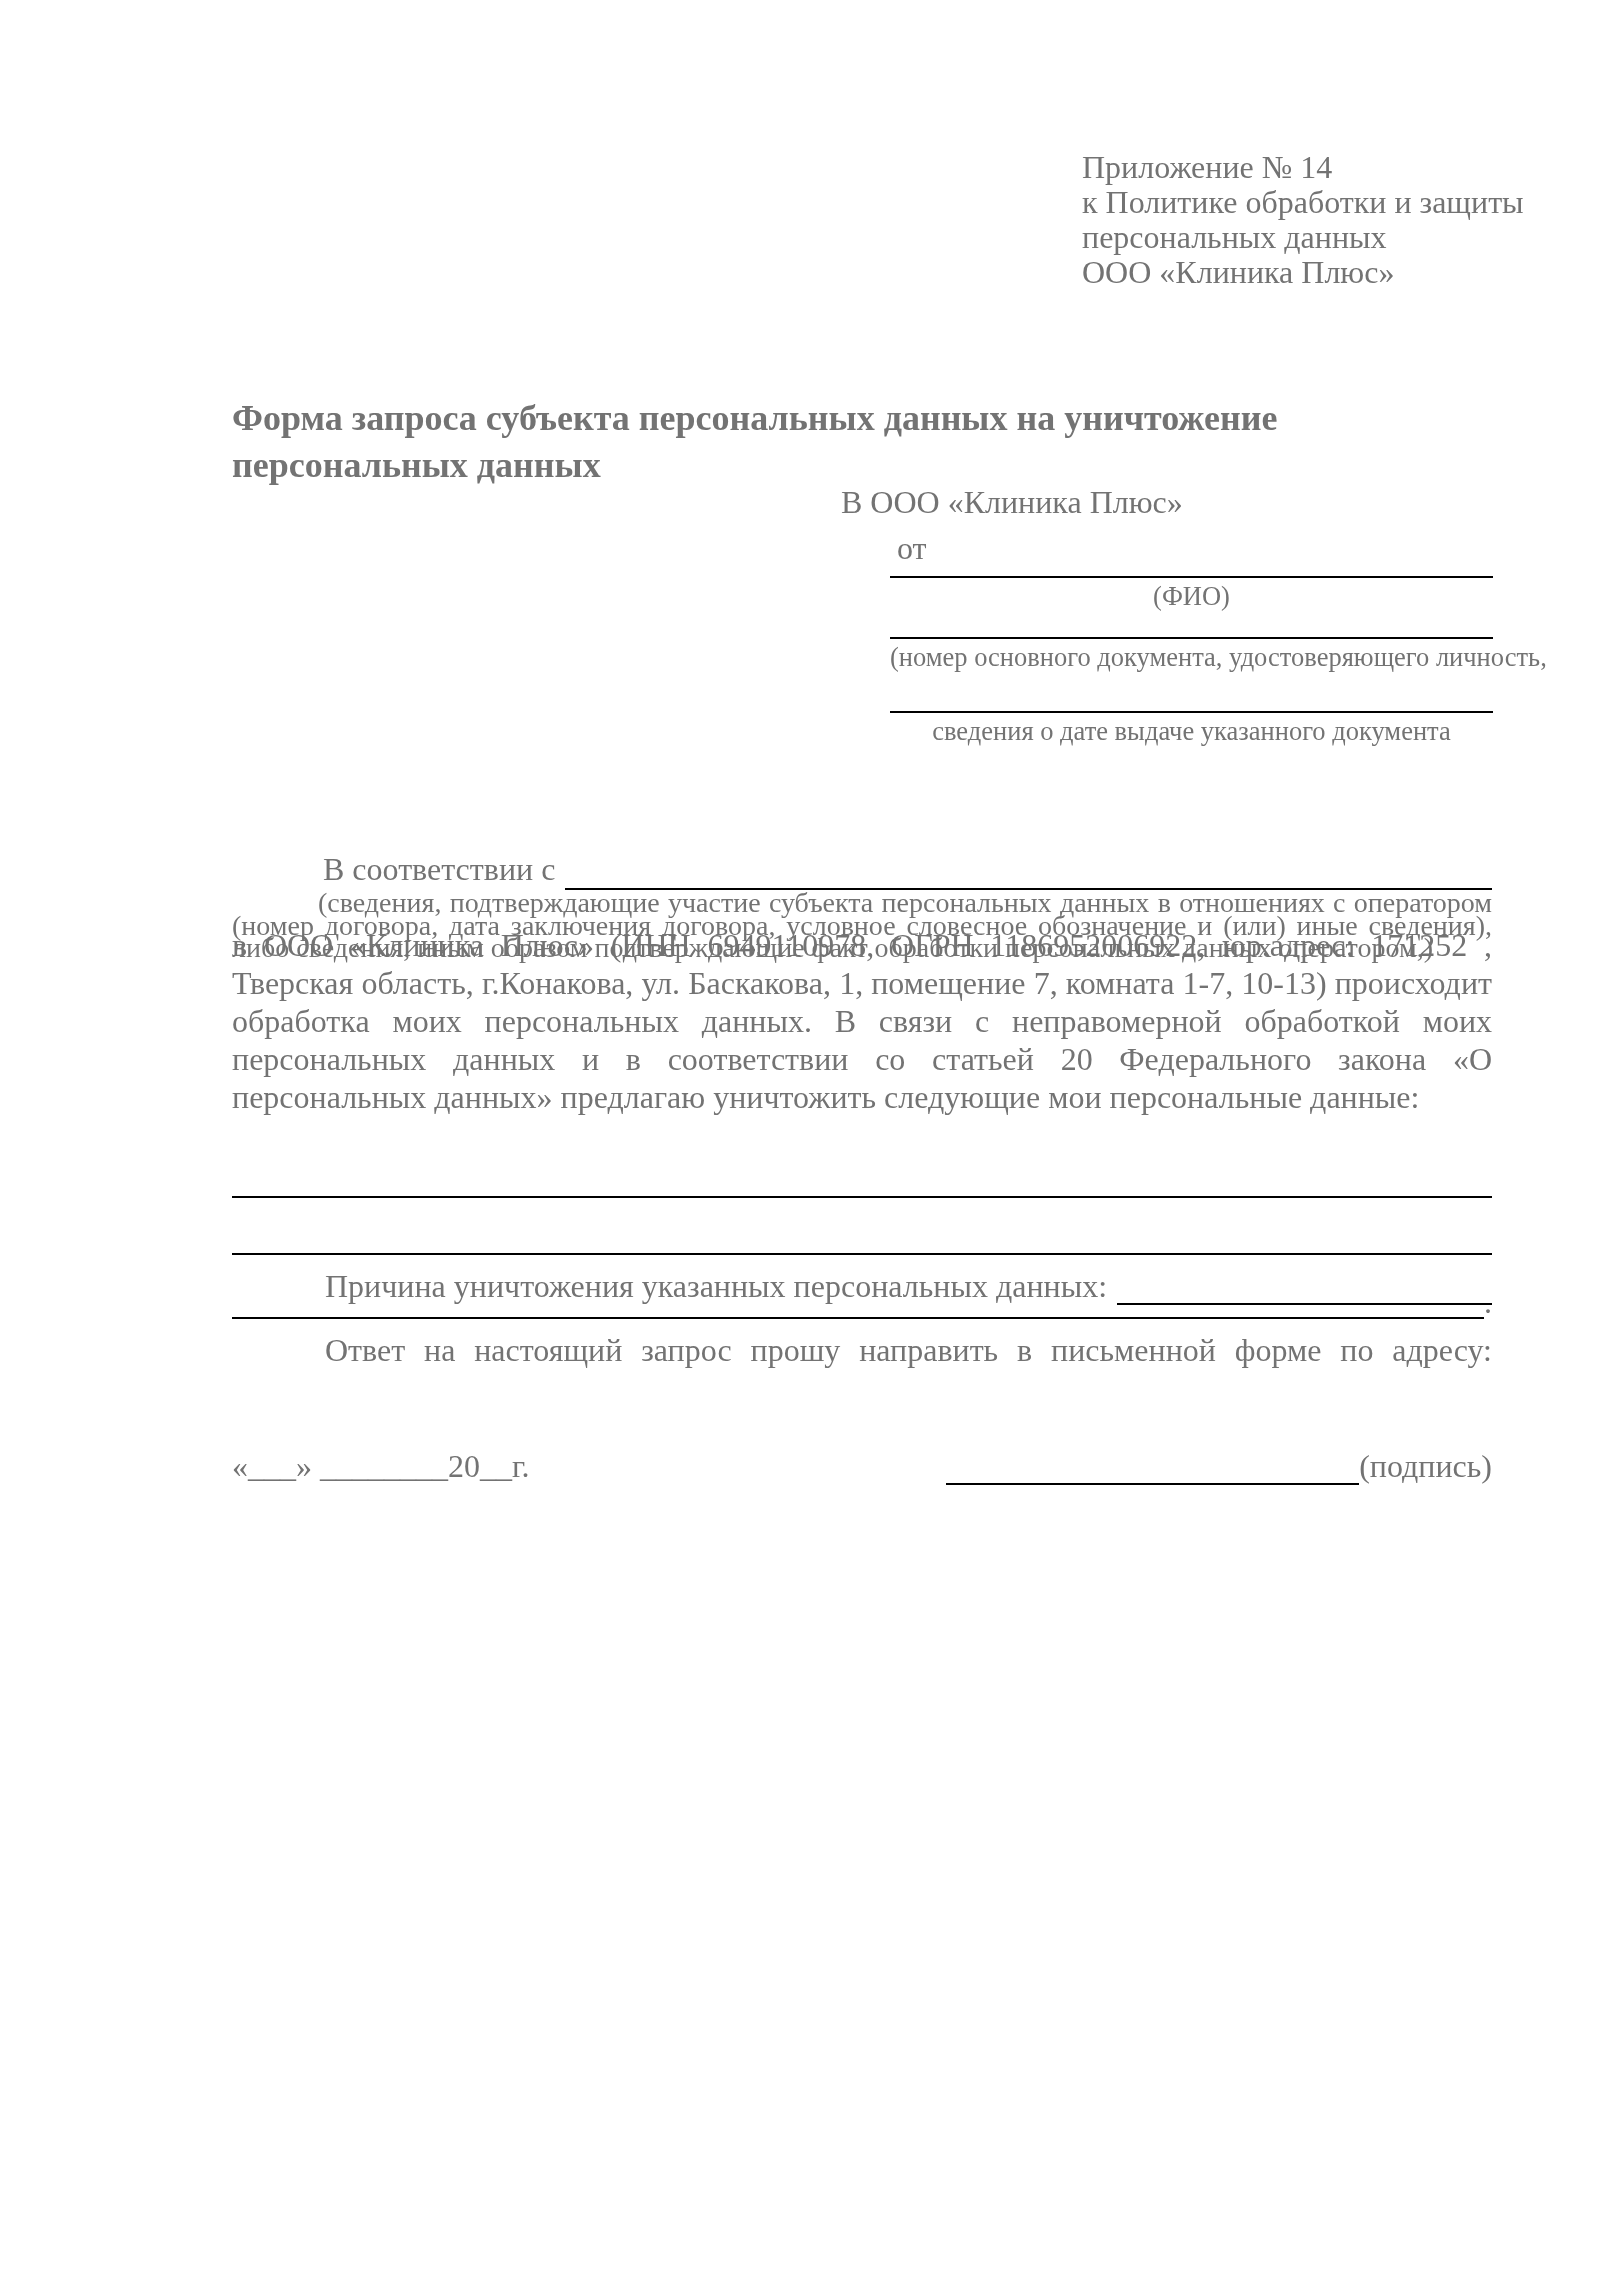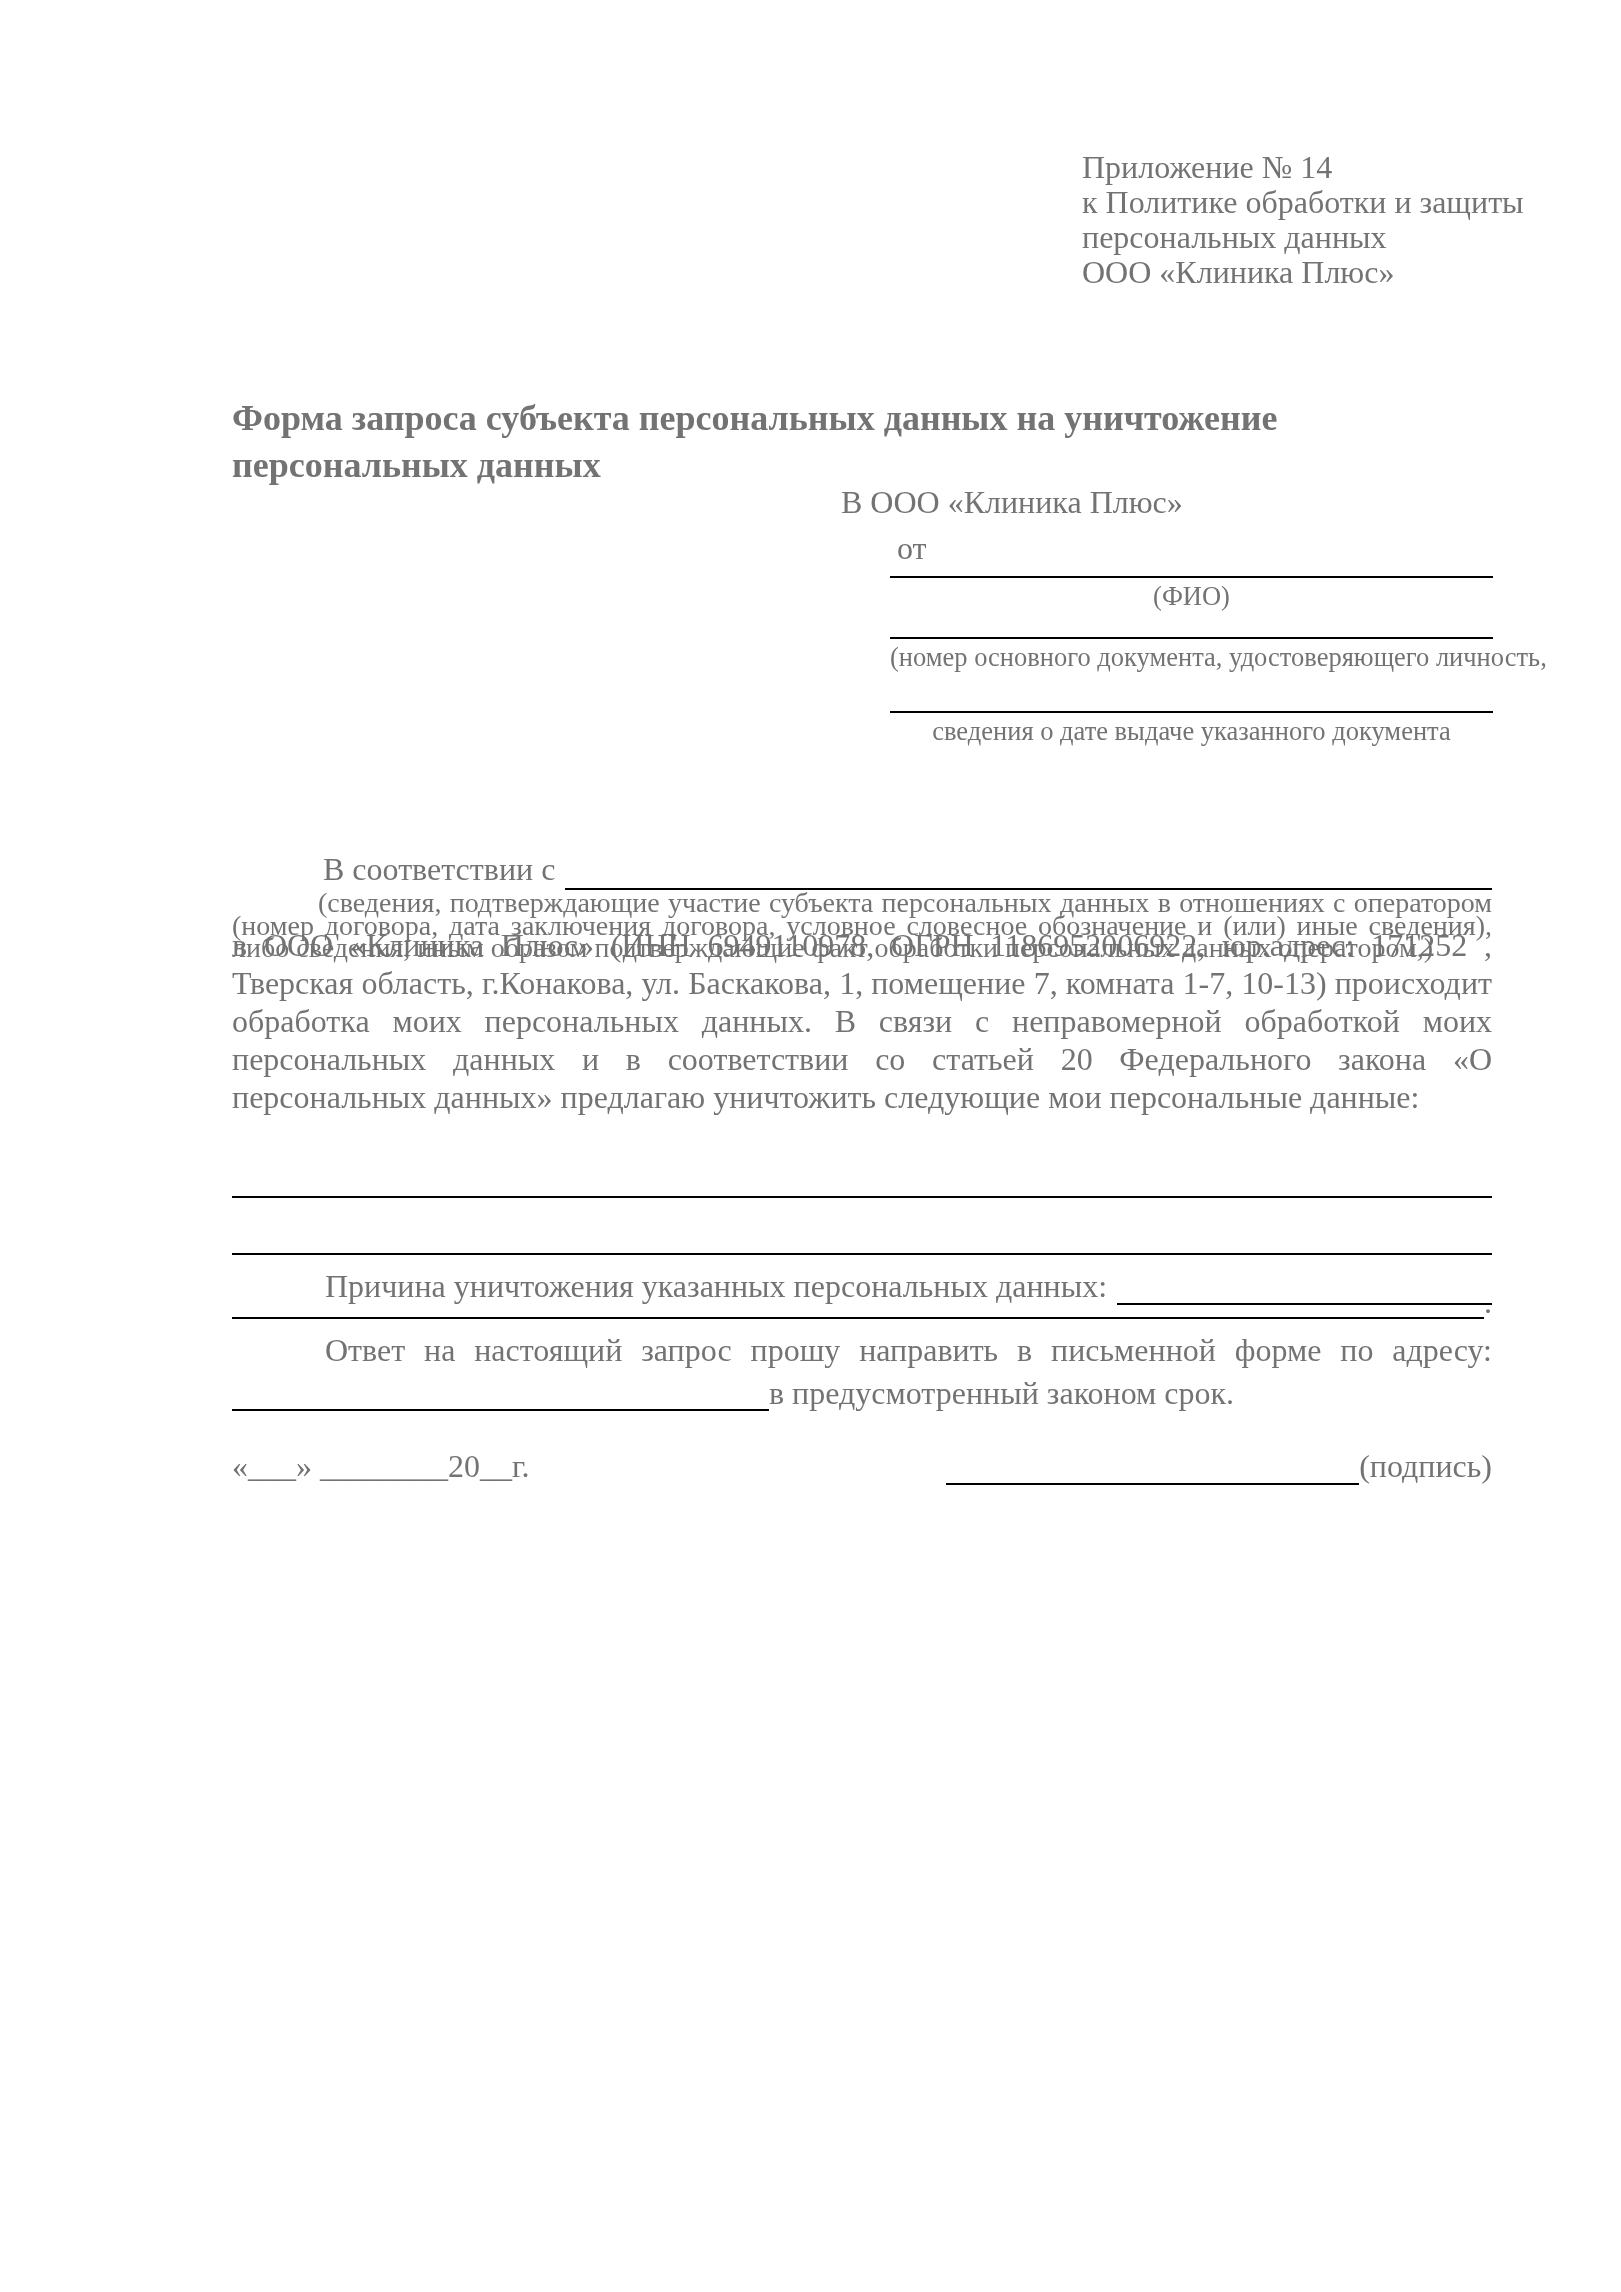--- a/index.html
+++ b/index.html
@@ -140,24 +140,20 @@
     <span class="lead">Причина уничтожения указанных персональных данных:</span>
     <span class="fill-line"></span>
   </div>
 
   <div class="abs rule-dot-row">
     <span class="fill-line"></span>
     <span class="dot">.</span>
   </div>
 
   <div class="abs reply-line1">Ответ на настоящий запрос прошу направить в письменной форме по адресу:</div>
-  <div class="abs reply-line2">
-    <span class="blank-address"></span>
-    <span class="tail">в предусмотренный законом срок.</span>
-  </div>
 
   <div class="abs date-sign-row">
     <span class="date">«___» ________20__г.</span>
     <span class="sig-group">
       <span class="sig-line"></span>
       <span class="caption">(подпись)</span>
     </span>
   </div>
 
 </div>

